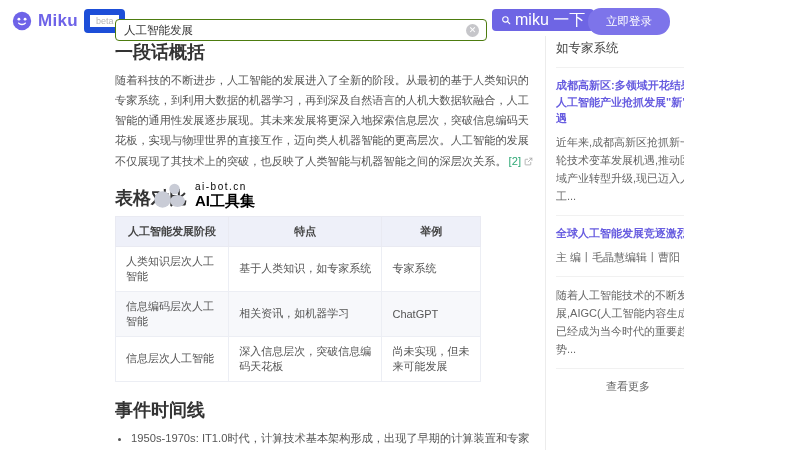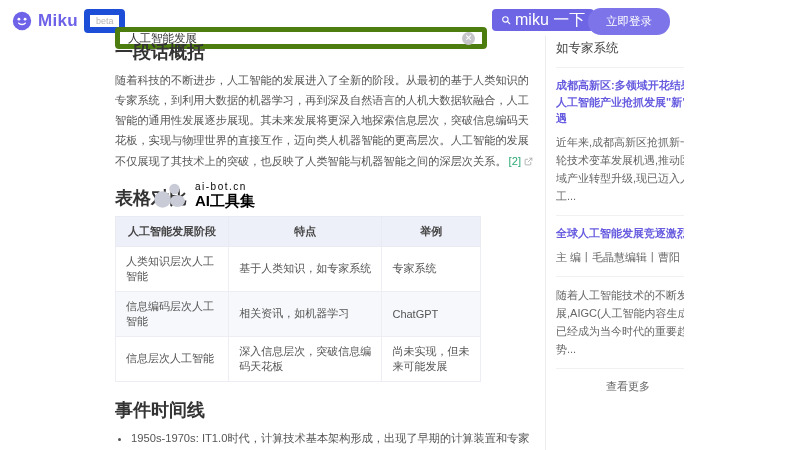--- a/index.html
+++ b/index.html
@@ -5,22 +5,22 @@
   * { margin:0; padding:0; box-sizing:border-box; }
   html,body { width:800px; height:450px; background:#fff;
     font-family:"Liberation Sans","DejaVu Sans",sans-serif; }
   .page { position:relative; width:684px; height:450px; overflow:hidden; background:#fff; }
 
   
   .logo-group { position:absolute; left:12px; top:9px; display:flex; align-items:center; gap:6px; }
   .logo-text { color:#6e63e8; font-weight:bold; font-size:17px; letter-spacing:.3px; }
   .beta-badge { border:6px solid #1d4ed8; color:#b5b5b5; font-size:9px; border-radius:4px; padding:1px 6px; }
 
-  .search-box { position:absolute; left:115px; top:27px; width:372px; height:22px;
-    border:5px solid #4d7c0f; border-radius:4px; display:flex; align-items:center; background:#fff; }
+  .search-box { position:absolute; left:115px; top:19px; width:372px; height:22px;
+    border:1px solid #4d7c0f; border-radius:4px; display:flex; align-items:center; background:#fff; }
   .search-input { border:none; outline:none; flex:1; font-size:11.5px; padding:0 8px; color:#333;
     font-family:inherit; background:transparent; }
   .clear-icon { width:13px; height:13px; background:#c6c6ca; border-radius:50%; color:#fff;
     font-size:9px; line-height:13px; text-align:center; margin-right:7px; cursor:pointer; flex:0 0 auto; }
 
   .miku-button { position:absolute; left:492px; top:9px; height:22px; background:#6e65e4; border:none;
     border-radius:4px; color:#fff; font-size:16px; display:flex; align-items:center; padding:0 9px; gap:4px; cursor:pointer; }
 
   .login-button { position:absolute; right:14px; top:8px; background:#7d74ea; color:#fff; border:none;
     font-size:11.5px; border-radius:13px; padding:6px 18px; cursor:pointer;text-align:center; }

